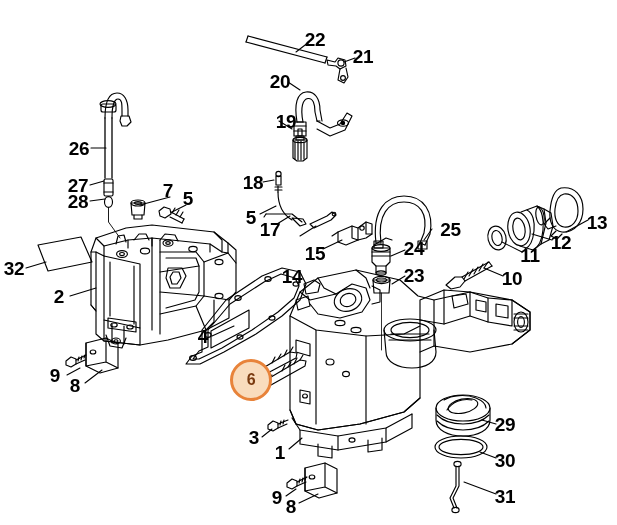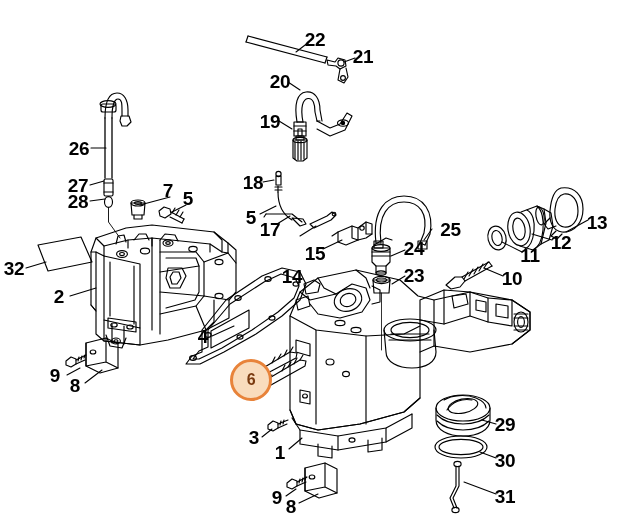--- a/index.html
+++ b/index.html
@@ -424,21 +424,21 @@
       <div class="callout" style="left: 277px; top: 497px;">9</div>
       <div class="callout" style="left: 512px; top: 278px;">10</div>
       <div class="callout" style="left: 530px; top: 255px;">11</div>
       <div class="callout" style="left: 561px; top: 242px;">12</div>
       <div class="callout" style="left: 597px; top: 222px;">13</div>
       <div class="callout" style="left: 292px; top: 240px; margin-top: 36px;">14</div>
       <div class="callout" style="left: 315px; top: 253px;">15</div>
       <div class="callout" style="left: 251px; top: 217px;">5</div>
       <div class="callout" style="left: 270px; top: 229px;">17</div>
       <div class="callout" style="left: 253px; top: 182px;">18</div>
-      <div class="callout" style="left: 270px; top: 121px; text-align: right;">19</div>
+      <div class="callout" style="left: 286px; top: 121px; text-align: right;">19</div>
       <div class="callout" style="left: 280px; top: 81px;">20</div>
       <div class="callout" style="left: 363px; top: 56px;">21</div>
       <div class="callout" style="left: 315px; top: 39px;">22</div>
       <div class="callout" style="left: 414px; top: 275px;">23</div>
       <div class="callout" style="left: 414px; top: 248px;">24</div>
       <div class="callout" style="left: 440px; top: 229px; padding-left: 21px;">25</div>
       <div class="callout" style="left: 79px; top: 148px;">26</div>
       <div class="callout" style="left: 78px; top: 185px;">27</div>
       <div class="callout" style="left: 78px; top: 201px;">28</div>
       <div class="callout" style="left: 505px; top: 424px;">29</div>

